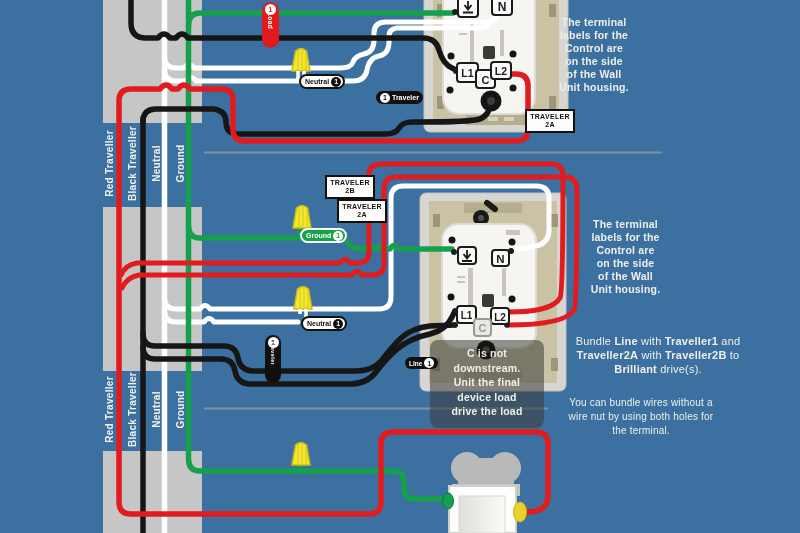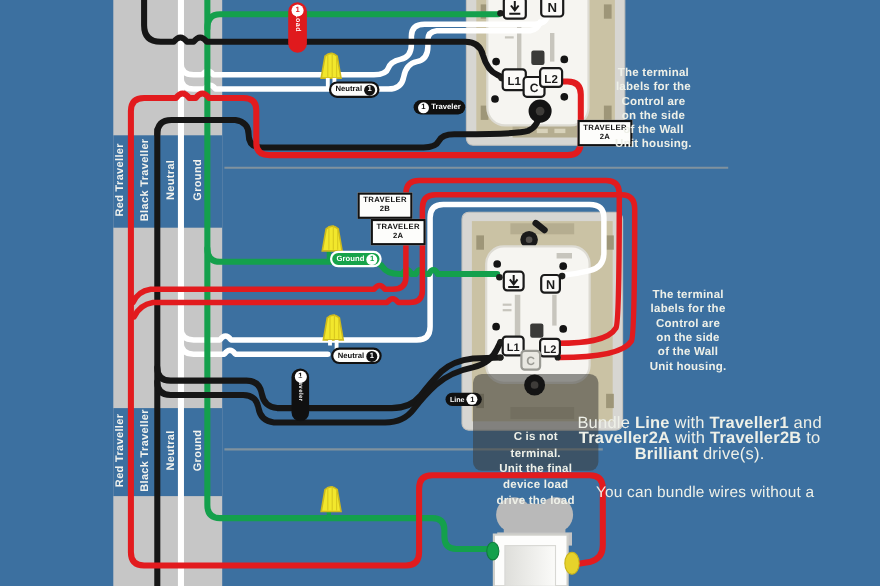--- a/index.html
+++ b/index.html
@@ -1,20 +1,20 @@
 <!DOCTYPE html>
 <html><head>
 <meta charset="utf-8">
 <style>
   html,body{margin:0;padding:0;background:#222;}
   #stage{position:relative;width:800px;height:533px;overflow:hidden;background:#3c70a0;
          font-family:"Liberation Sans",sans-serif;}
   #stage svg{position:absolute;left:0;top:0;}
   .note{position:absolute;color:#eef0e8;font-weight:700;text-align:center;
-        font-size:10.5px;line-height:13px;letter-spacing:.2px;margin-top:44px;}
+        font-size:10.5px;line-height:13px;letter-spacing:.2px;}
   .note .b, .note span.b{font-weight:800;}
   .rich span{font-weight:400;}
   .rich span.b{font-weight:800;}
   .rich{font-weight:400;}
   .rich div{white-space:nowrap;}
   
   .travbox{position:absolute;background:#fdfdfb;border:2px solid #111;color:#111;
            font-weight:800;font-size:7px;line-height:8px;text-align:center;
            padding:2px 2px;letter-spacing:.3px;}
   
@@ -289,29 +289,31 @@
       <div>The terminal</div>
       <div>labels for the</div>
       <div>Control are</div>
       <div>on the side</div>
       <div>of the Wall</div>
       <div>Unit housing.</div>
     </div>
 
 <div class="note" style="left:430px;top:346px;width:114px;font-size:10.5px;line-height:14.5px;">
       <div>C is not</div>
-      <div>terminal.</div>
+      <div>downstream.</div>
       <div>Unit the final</div>
       <div>device load</div>
       <div>drive the load</div>
     </div>
 
-<div class="note rich" style="left:520px;top:334px;width:232px;font-size:15px;line-height:14px;">
+<div class="note rich" style="left:542px;top:334px;width:232px;font-size:11px;line-height:14px;">
       <div><span>Bundle </span><span class="b">Line</span><span> with </span><span class="b">Traveller1</span><span> and</span></div>
       <div><span class="b">Traveller2A</span><span> with </span><span class="b">Traveller2B</span><span> to</span></div>
       <div><span class="b">Brilliant</span><span> drive(s).</span></div>
     </div>
 
-<div class="note" style="left:528px;top:396px;width:226px;font-size:14px;line-height:14px;font-weight:400;">
+<div class="note" style="left:528px;top:396px;width:226px;font-size:10px;line-height:14px;font-weight:400;">
       <div>You can bundle wires without a</div>
+      <div>wire nut by using both holes for</div>
+      <div>the terminal.</div>
     </div>
 
 </div>
 
 </body></html>

